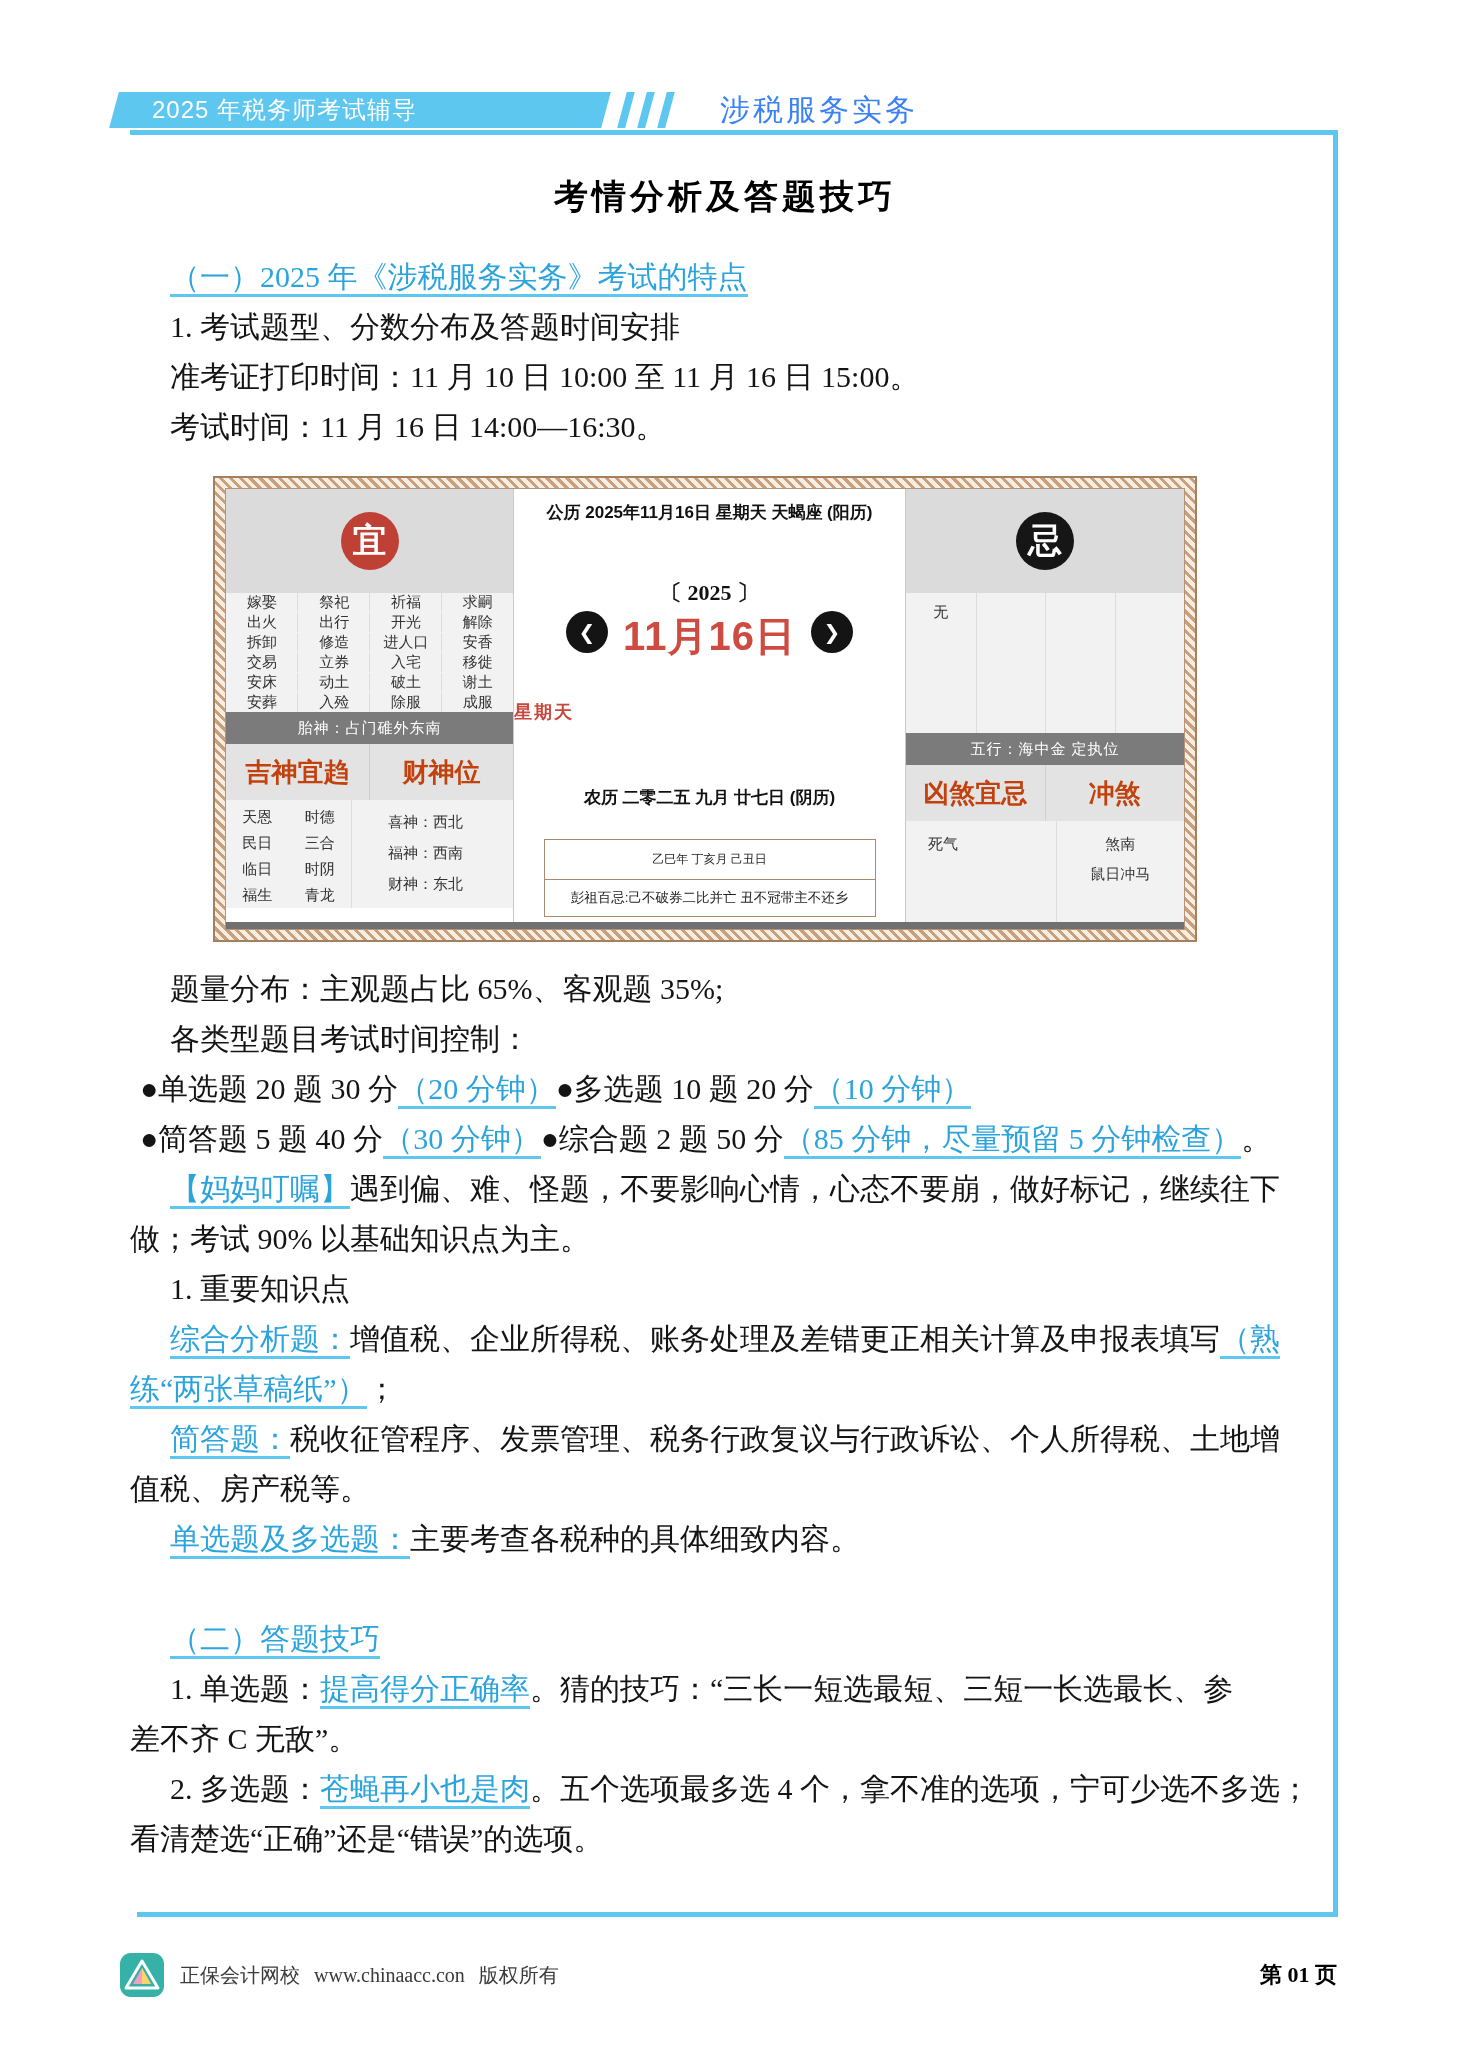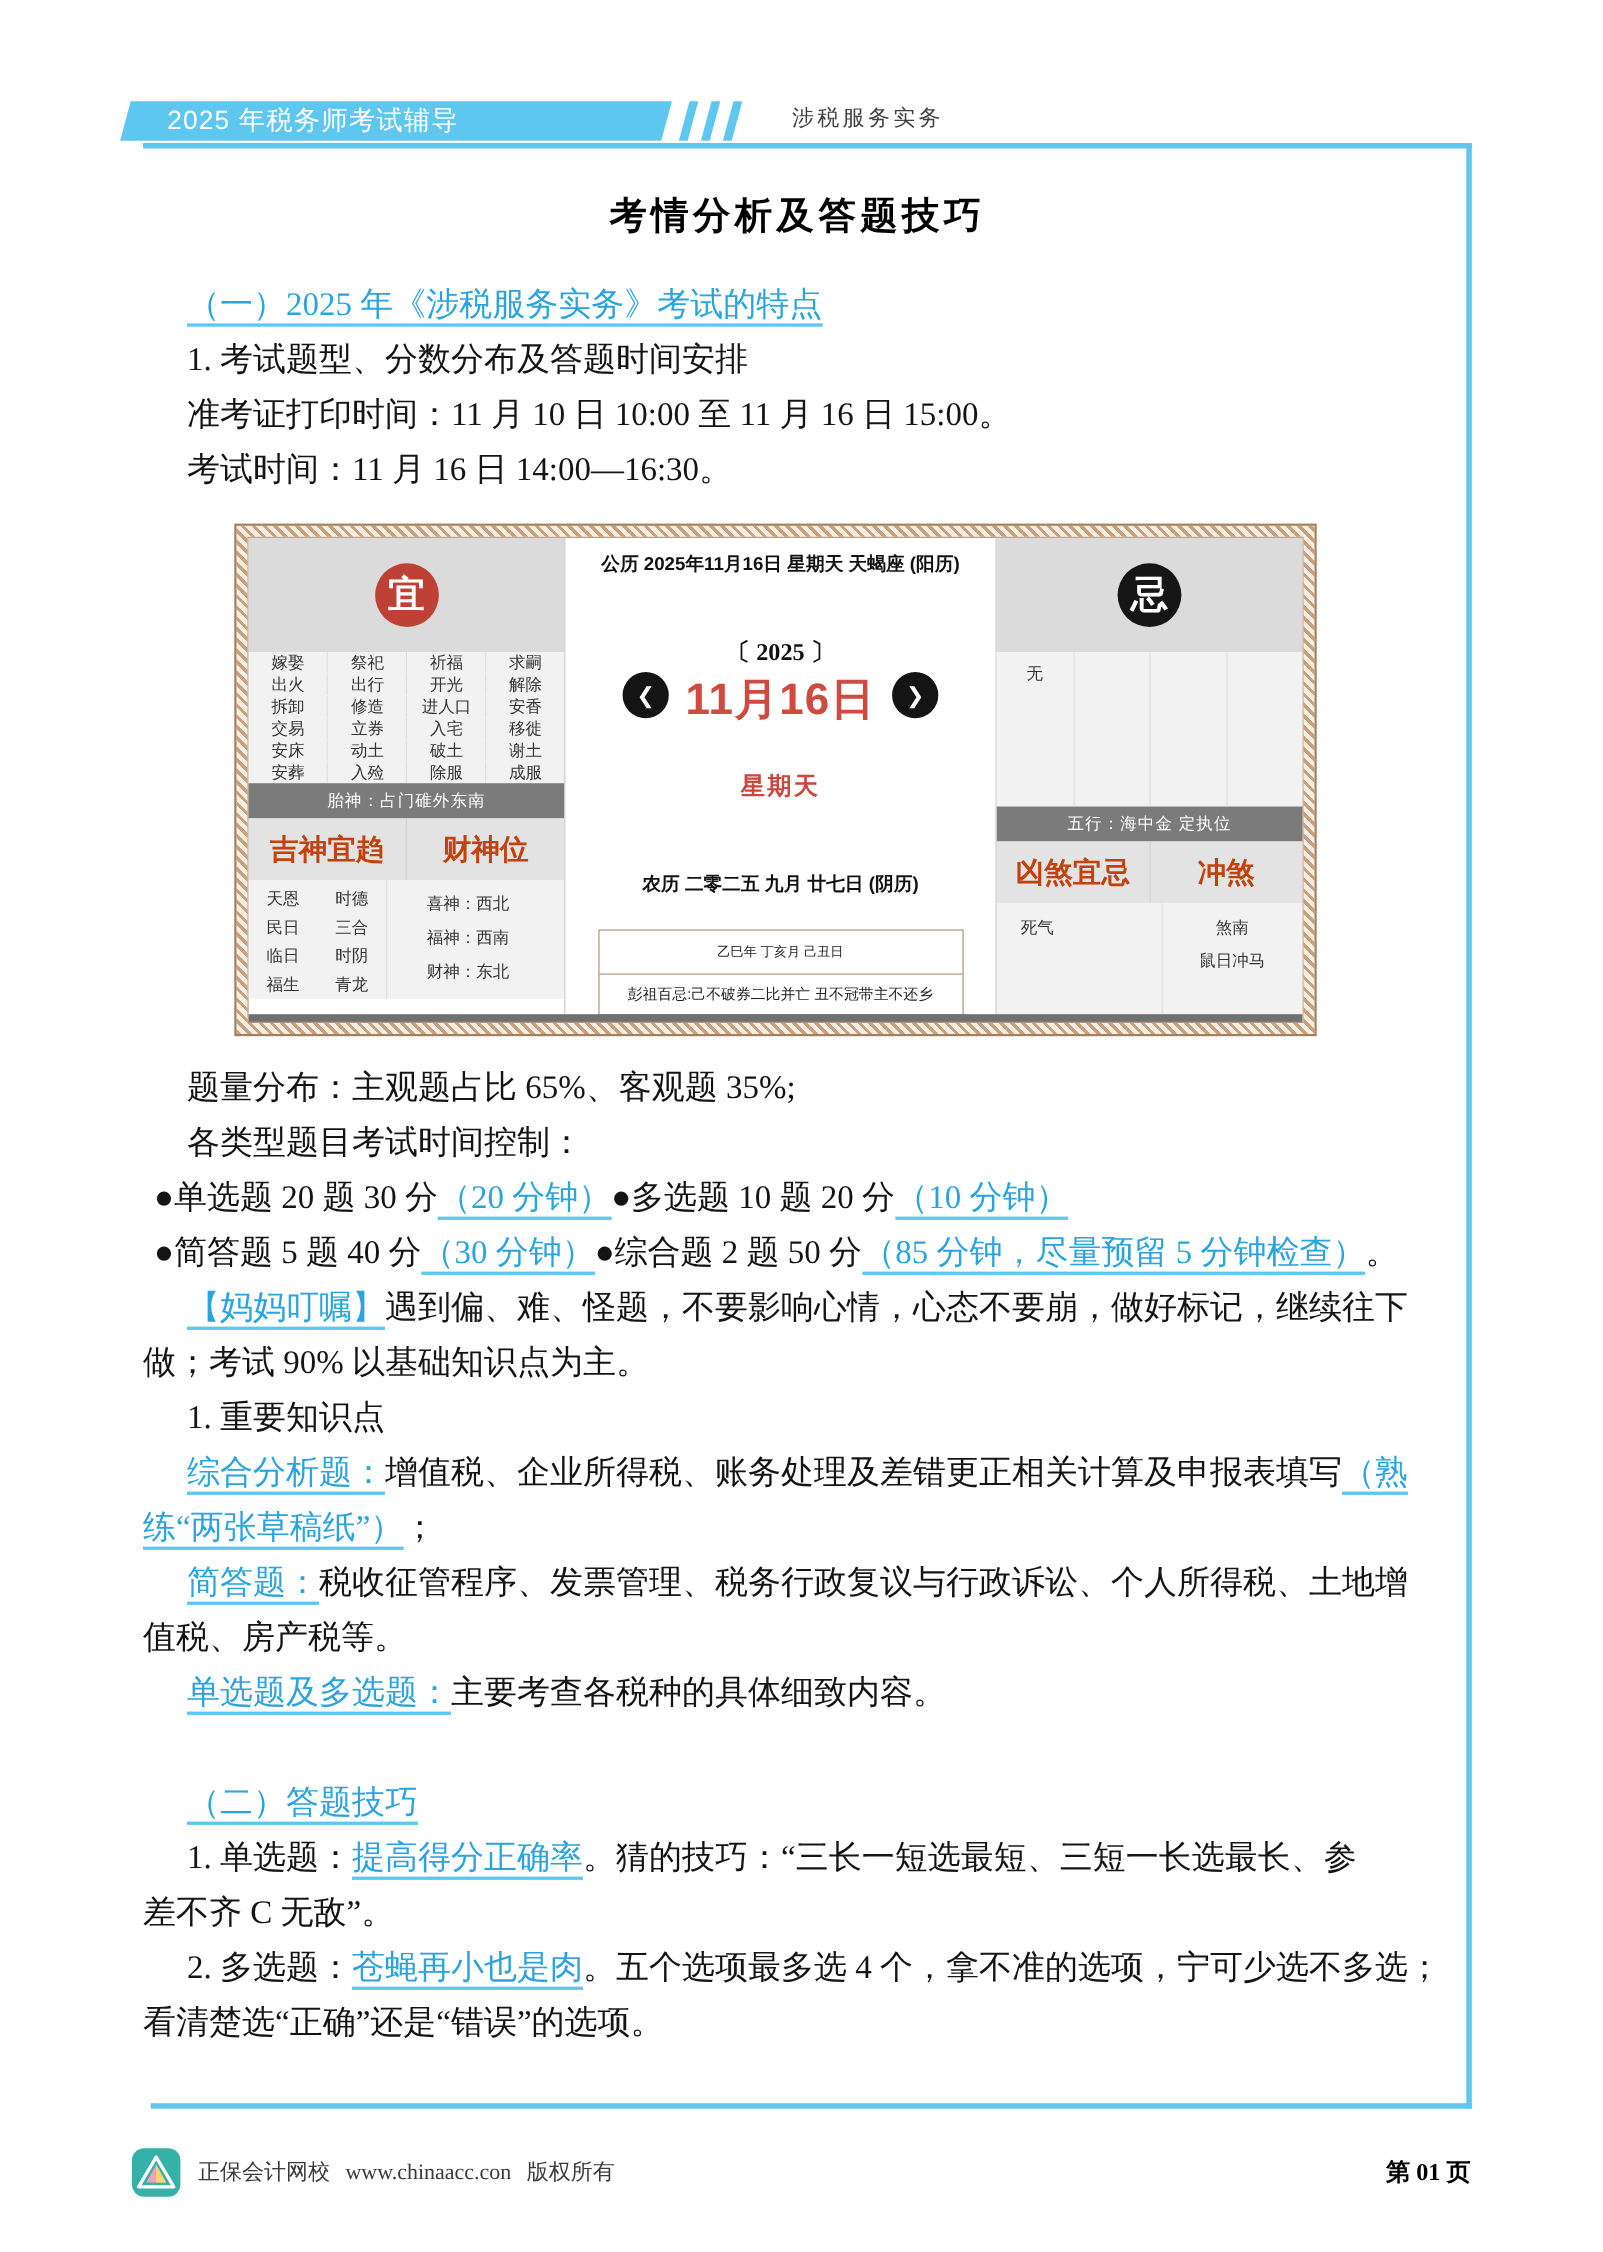--- a/index.html
+++ b/index.html
@@ -7,21 +7,21 @@
     width:1457px;height:2047px;position:relative;background:#ffffff;
     font-family:"Liberation Serif","DejaVu Serif",serif;color:#141414;
     overflow:hidden;
   }
 
   
   .banner{position:absolute;left:114px;top:92px;width:492px;height:36px;background:#5ec7f0;transform:skewX(-15deg);}
   .banner-label{position:absolute;left:152px;top:92px;height:36px;line-height:36px;color:#fff;font-size:24px;letter-spacing:1px;font-family:"Liberation Sans","DejaVu Sans",sans-serif;}
   .stripe{position:absolute;top:92px;width:8px;height:36px;background:#5ec7f0;transform:skewX(-15deg);}
   .stripe.s1{left:622px}.stripe.s2{left:642px}.stripe.s3{left:662px}
-  .subject{position:absolute;left:720px;top:92px;height:36px;line-height:36px;font-size:20px;letter-spacing:3px;color:#404040;font-family:Liberation Mono, monospace;}
+  .subject{position:absolute;left:720px;top:92px;height:36px;line-height:36px;font-size:30px;letter-spacing:3px;color:#3b82f6;font-family:Liberation Sans, sans-serif;}
   .rule-top{position:absolute;left:130px;top:130px;width:1208px;height:5px;background:#5ec7f0;}
   .rule-right{position:absolute;left:1333px;top:130px;width:5px;height:1787px;background:#5ec7f0;}
   .rule-bottom{position:absolute;left:137px;top:1912px;width:1201px;height:5px;background:#5ec7f0;}
 
   
   .content{position:absolute;left:130px;top:172px;width:1190px;}
   .page-title{font-size:34px;font-weight:700;text-align:center;letter-spacing:4px;margin:0 0 30px 0;line-height:50px;color:#000;}
   .line{margin:0;font-size:30px;line-height:50px;white-space:nowrap;}
   .line.indent{text-indent:40px;}
   .line.bullet{text-indent:10px;}
@@ -71,21 +71,21 @@
   .chongsha{padding-top:8px;text-align:center;}
   .chongsha .row{line-height:30px;}
 
   .solar{margin-top:12px;text-align:center;font-weight:700;font-size:17px;color:#111;}
   .year-bracket{margin-top:54px;text-align:center;font-size:22px;font-weight:700;font-family:"Liberation Serif","DejaVu Serif",serif;color:#111;}
   .date-big{margin-top:4px;text-align:center;font-size:40px;line-height:48px;font-weight:700;color:#cd4b40;letter-spacing:1px;}
   .arrow{position:absolute;top:122px;width:42px;height:42px;border-radius:50%;background:#141414;color:#fff;
     display:flex;align-items:center;justify-content:center;font-size:20px;font-weight:700;cursor:pointer;}
   .arrow-prev{left:52px;}
   .arrow-next{right:52px;}
-  .weekday{margin-top:40px;text-align:center;font-size:22px;font-weight:700;color:#c9473c;letter-spacing:2px;}
+  .weekday{margin-top:40px;text-align:left;font-size:18px;font-weight:700;color:#c9473c;letter-spacing:2px;}
   .lunar{margin-top:62px;text-align:center;font-weight:700;font-size:17px;color:#111;}
   .gz-box{margin:30px auto 0;width:330px;border:1px solid #a98a6d;text-align:center;background:#fff;}
   .gz-row1{padding:11px 0;border-bottom:1px solid #a98a6d;font-size:12px;color:#222;}
   .gz-row2{padding:9px 0;font-size:13.5px;color:#222;}
 
   
   .footer-logo{position:absolute;left:120px;top:1953px;width:44px;height:44px;border-radius:11px;background:#35b1a8;}
   .footer-text{position:absolute;left:180px;top:1953px;height:44px;line-height:44px;font-size:20px;color:#3a3a3a;text-align:right;}
   .footer-text span{margin-right:14px;}
   .page-num{position:absolute;right:120px;top:1953px;height:44px;line-height:44px;font-size:22px;font-weight:700;color:#000;}

